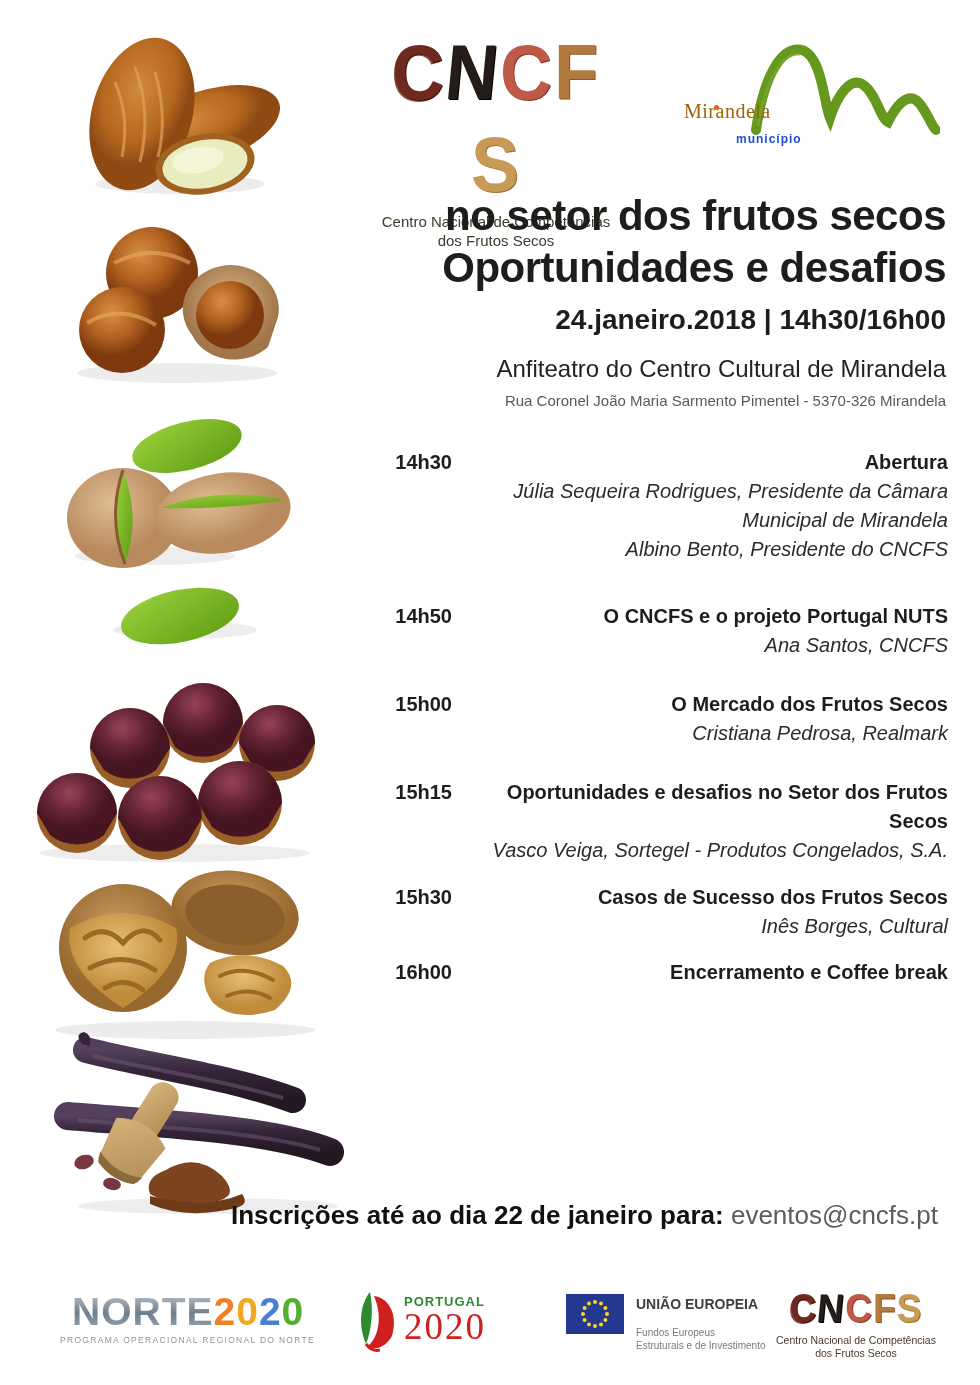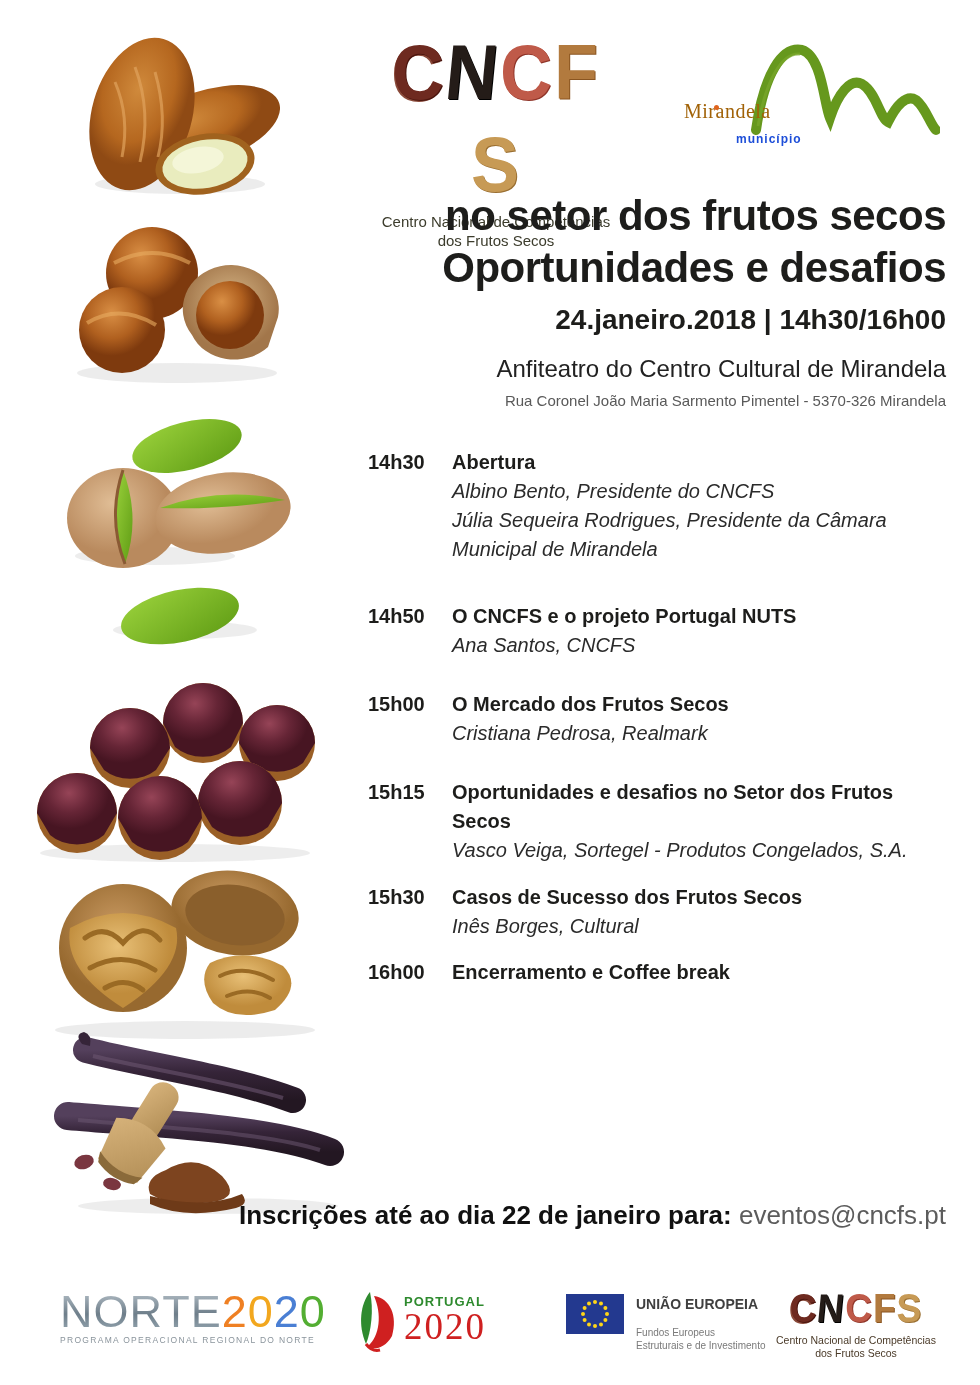--- a/index.html
+++ b/index.html
@@ -26,38 +26,38 @@
 
   
   #head{left:360px;top:190px;width:586px;text-align:right;}
   .title-line{font-size:42px;font-weight:bold;line-height:52px;letter-spacing:-.5px;}
   .datetime{font-size:28px;font-weight:bold;margin-top:10px;}
   .venue{font-size:24px;margin-top:19px;color:#222;}
   .address{font-size:15px;margin-top:9px;color:#595959;}
 
   
   #schedule{left:368px;top:448px;width:580px;}
-  .slot{display:grid;grid-template-columns:84px 1fr;margin-top:30px;}
+  .slot{display:grid;grid-template-columns:84px 1fr;margin-top:30px;text-align:right;}
   .slot:first-child{margin-top:0;}
   .slot:nth-child(2){margin-top:38px;}
   .slot:nth-child(5){margin-top:18px;}
   .slot:nth-child(6){margin-top:17px;}
   .slot:nth-child(7){margin-top:25px;}
   .slot-time{font-weight:bold;font-size:20px;line-height:29px;}
   .slot-title{font-weight:bold;font-size:20px;line-height:29px;max-width:500px;}
   .slot-speaker{font-style:italic;font-size:20px;line-height:29px;color:#2b2b2b;max-width:500px;}
 
   
-  #reg{left:200px;top:1200px;width:746px;text-align:right;font-size:26px;}
+  #reg{left:192px;top:1200px;width:746px;text-align:right;font-size:26px;}
   #reg .lbl{font-weight:bold;color:#111;}
   #reg .mail{color:#5c5c5c;}
 
   
   .norte{left:60px;top:1292px;width:270px;}
-  .norte-word{font-size:45px;font-weight:400;letter-spacing:1px;line-height:40px;white-space:nowrap;}
+  .norte-word{font-size:39px;font-weight:700;letter-spacing:1px;line-height:40px;white-space:nowrap;margin-left:12px;}
   .norte-gray{background:linear-gradient(180deg,#c2ccd3 0%,#6e7e8a 55%,#9fb0ba 100%);-webkit-background-clip:text;background-clip:text;color:transparent;}
   .d1{color:#ef8023;} .d2{color:#f2a71e;} .d3{color:#4a7fd4;} .d4{color:#53ae32;}
   .norte-sub{font-size:8.5px;color:#8a949c;letter-spacing:1.3px;margin-top:3px;}
 
   .pt2020{left:356px;top:1288px;width:170px;height:78px;}
   .pt-texts{position:absolute;left:48px;top:6px;}
   .pt-brand{font-size:13px;font-weight:bold;color:#2e8a2e;letter-spacing:1px;}
   .pt-year{font-size:37px;color:#cf2020;line-height:36px;letter-spacing:2px;font-family:Liberation Serif, serif;}
 
   .eu{left:566px;top:1294px;width:210px;display:flex;gap:12px;}
@@ -236,22 +236,22 @@
   <div class="datetime">24.janeiro.2018 | 14h30/16h00</div>
   <div class="venue">Anfiteatro do Centro Cultural de Mirandela</div>
   <div class="address">Rua Coronel João Maria Sarmento Pimentel - 5370-326 Mirandela</div>
 </div>
 
 <div class="abs" id="schedule">
   <div class="slot">
     <div class="slot-time">14h30</div>
     <div class="slot-body">
       <div class="slot-title">Abertura</div>
+      <div class="slot-speaker">Júlia Sequeira Rodrigues, Presidente da Câmara Municipal de Mirandela</div>
       <div class="slot-speaker">Albino Bento, Presidente do CNCFS</div>
-      <div class="slot-speaker">Júlia Sequeira Rodrigues, Presidente da Câmara Municipal de Mirandela</div>
     </div>
   </div>
   <div class="slot">
     <div class="slot-time">14h50</div>
     <div class="slot-body">
       <div class="slot-title">O CNCFS e o projeto Portugal NUTS</div>
       <div class="slot-speaker">Ana Santos, CNCFS</div>
     </div>
   </div>
   <div class="slot">

